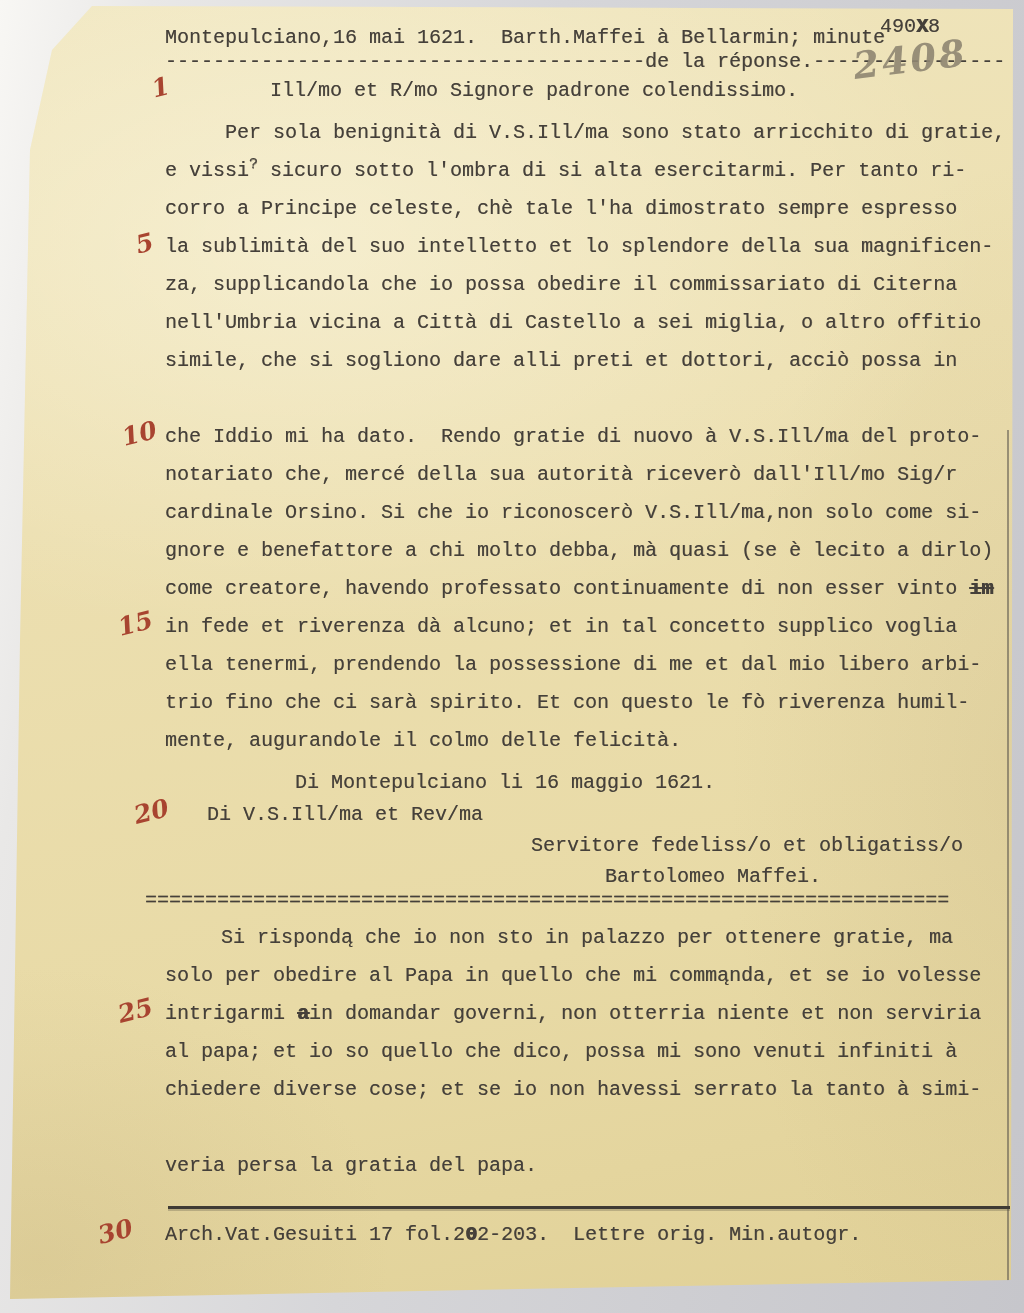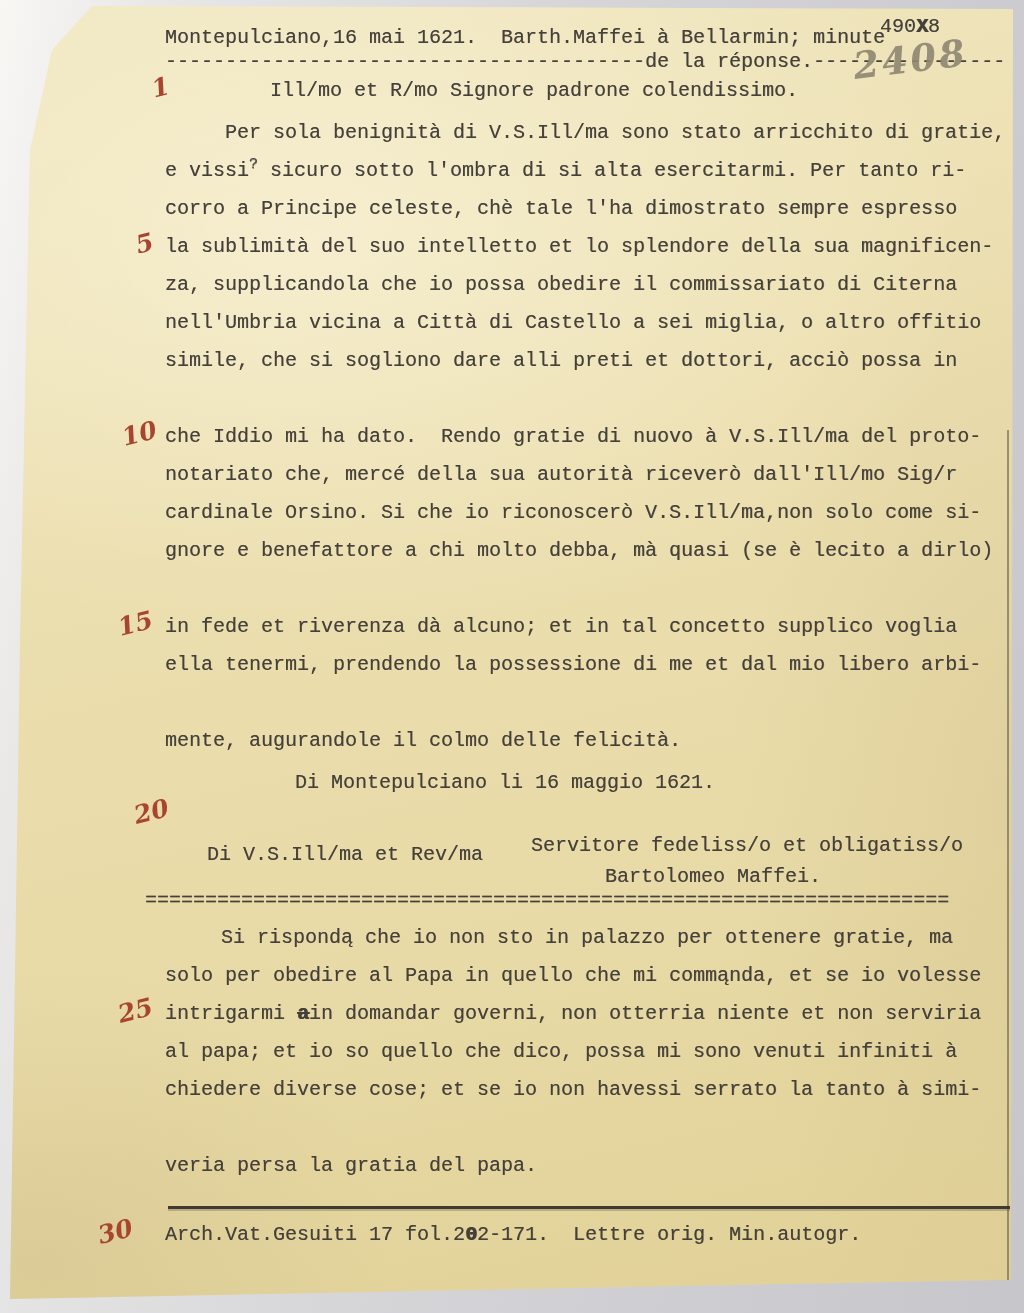--- a/index.html
+++ b/index.html
@@ -69,32 +69,34 @@
           <div class="row" style="top: 158px;"><span class="ltext"><span>e vissi</span><span class="sup">?</span><span> sicuro sotto l'ombra di si alta esercitarmi. Per tanto ri-</span></span></div>
           <div class="row" style="top: 196px;"><span class="ltext"><span>corro a Principe celeste, chè tale l'ha dimostrato sempre espresso</span></span></div>
           <div class="row" style="top: 234px;"><span class="lnum" style="left: -29px;">5</span><span class="ltext"><span>la sublimità del suo intelletto et lo splendore della sua magnificen-</span></span></div>
           <div class="row" style="top: 272px;"><span class="ltext"><span>za, supplicandola che io possa obedire il commissariato di Citerna</span></span></div>
           <div class="row" style="top: 310px;"><span class="ltext"><span>nell'Umbria vicina a Città di Castello a sei miglia, o altro offitio</span></span></div>
           <div class="row" style="top: 348px;"><span class="ltext"><span>simile, che si sogliono dare alli preti et dottori, acciò possa in</span></span></div>
           <div class="row" style="top: 424px;"><span class="lnum" style="left: -43px;">10</span><span class="ltext"><span>che Iddio mi ha dato.  Rendo gratie di nuovo à V.S.Ill/ma del proto-</span></span></div>
           <div class="row" style="top: 462px;"><span class="ltext"><span>notariato che, mercé della sua autorità riceverò dall'Ill/mo Sig/r</span></span></div>
           <div class="row" style="top: 500px; text-align: right;"><span class="ltext"><span>cardinale Orsino. Si che io riconoscerò V.S.Ill/ma,non solo come si-</span></span></div>
           <div class="row" style="top: 538px;"><span class="ltext"><span>gnore e benefattore a chi molto debba, mà quasi (se è lecito a dirlo)</span></span></div>
+          <div class="row" style="top: 576px;"><span class="ltext"><span>come creatore, havendo professato continuamente di non esser vinto </span><span class="strike">im</span></span></div>
           <div class="row" style="top: 614px;"><span class="lnum" style="left: -47px;">15</span><span class="ltext"><span>in fede et riverenza dà alcuno; et in tal concetto supplico voglia</span></span></div>
           <div class="row" style="top: 652px;"><span class="ltext"><span>ella tenermi, prendendo la possessione di me et dal mio libero arbi-</span></span></div>
+          <div class="row" style="top: 690px;"><span class="ltext"><span>trio fino che ci sarà spirito. Et con questo le fò riverenza humil-</span></span></div>
           <div class="row" style="top: 728px;"><span class="ltext"><span>mente, augurandole il colmo delle felicità.</span></span></div>
           <div class="row" style="top: 770px;"><span class="ltext" style="margin-left: 130px;"><span>Di Montepulciano li 16 maggio 1621.</span></span></div>
-          <div class="row" style="top: 802px;"><span class="lnum" style="left: -31px;">20</span><span class="ltext" style="margin-left: 42px; margin-top: 40px;"><span>Di V.S.Ill/ma et Rev/ma</span></span></div>
+          <div class="row" style="top: 802px;"><span class="lnum" style="left: -31px;">20</span><span class="ltext" style="margin-left: 42px;"><span>Di V.S.Ill/ma et Rev/ma</span></span></div>
           <div class="row" style="top: 833px;"><span class="ltext" style="margin-left: 366px;"><span>Servitore fedeliss/o et obligatiss/o</span></span></div>
           <div class="row" style="top: 864px;"><span class="ltext" style="margin-left: 440px;"><span>Bartolomeo Maffei.</span></span></div>
           <div class="row" style="top: 888px;"><span class="ltext" style="margin-left: -20px;"><span>===================================================================</span></span></div>
           <div class="row" style="top: 925px;"><span class="ltext" style="margin-left: 56px;"><span>Si rispondą che io non sto in palazzo per ottenere gratie, ma</span></span></div>
           <div class="row" style="top: 963px;"><span class="ltext"><span>solo per obedire al Papa in quello che mi commąnda, et se io volesse</span></span></div>
           <div class="row" style="top: 1001px;"><span class="lnum" style="left: -47px;">25</span><span class="ltext"><span>intrigarmi </span><span class="strike">a</span><span>in domandar governi, non otterria niente et non serviria</span></span></div>
           <div class="row" style="top: 1039px;"><span class="ltext"><span>al papa; et io so quello che dico, possa mi sono venuti infiniti à</span></span></div>
           <div class="row" style="top: 1077px;"><span class="ltext"><span>chiedere diverse cose; et se io non havessi serrato la tanto à simi-</span></span></div>
           <div class="row" style="top: 1153px;"><span class="ltext"><span>veria persa la gratia del papa.</span></span></div>
-          <div class="row" style="top: 1222px;"><span class="lnum" style="left: -67px;">30</span><span class="ltext"><span>Arch.Vat.Gesuiti 17 fol.2</span><span class="over">0</span><span>2-171.  Lettre orig. Min.autogr.</span></span></div>
+          <div class="row" style="top: 1222px;"><span class="lnum" style="left: -67px;">30</span><span class="ltext"><span>Arch.Vat.Gesuiti 17 fol.2</span><span class="over">0</span><span>2-203.  Lettre orig. Min.autogr.</span></span></div>
         </div>
       <div class="footer-divider"></div>
     </div>
   </div>
 </div>
 
 </body></html>

